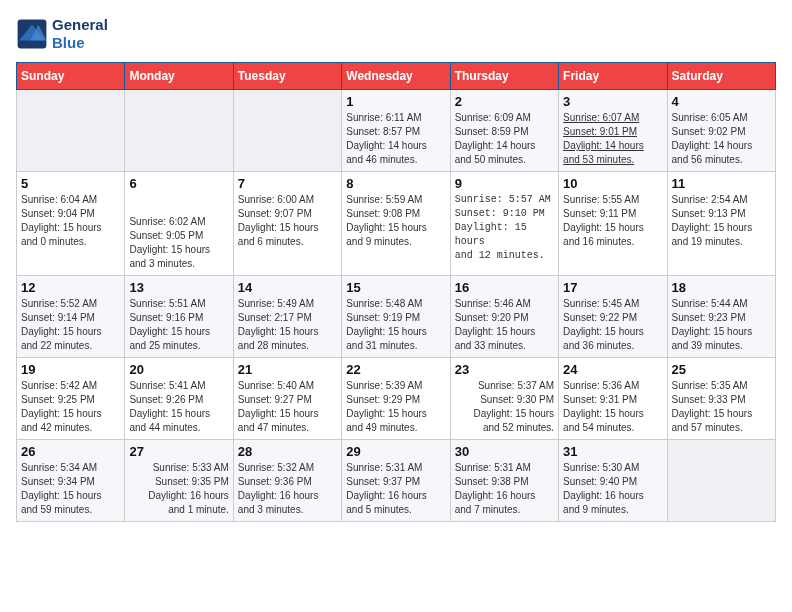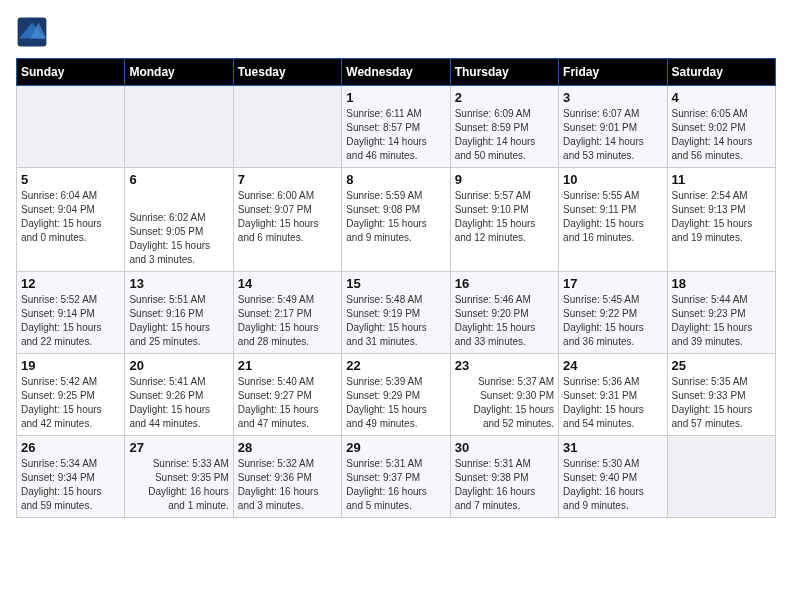--- a/index.html
+++ b/index.html
@@ -36,21 +36,21 @@
     .cal-subtitle {
       font-size: 16px;
       color: #333;
     }
     table {
       width: 100%;
       border-collapse: collapse;
       font-size: 11px;
     }
     thead tr th {
-      background: #000000;
+      background: #ef4444;
       color: #fff;
       padding: 6px 4px;
       text-align: left;
       font-size: 12px;
       font-weight: bold;
       border: 1px solid #1a5aa0;
     }
     tbody tr td {
       border: 1px solid #ccc;
       vertical-align: top;
@@ -81,20 +81,24 @@
 </head>
 <body>
 
 <div class="header">
   <div class="logo">
     <svg class="logo-icon" viewBox="0 0 40 40">
       <rect x="2" y="2" width="36" height="36" rx="4" fill="#1a3a6b"></rect>
       <polygon points="20,8 36,28 4,28" fill="#2a6cb5"></polygon>
       <polygon points="28,8 38,28 18,28" fill="#4a8fd5" opacity="0.7"></polygon>
     </svg>
+    <div>
+      <div style="font-size:15px;font-weight:bold;color:#1a3a6b;line-height:1.2">General</div>
+      <div style="font-size:15px;font-weight:bold;color:#2a6cb5;line-height:1.2">Blue</div>
+    </div>
   </div>
   <div class="title-block">
     <div class="cal-title"></div>
     <div class="cal-subtitle"></div>
   </div>
 </div>
 
 <table>
   <thead>
     <tr id="header-row">
@@ -121,21 +125,21 @@
         </td>
         <td>
           <span class="day-num">2</span>
           <div class="day-info" style="white-space: pre-line;">Sunrise: 6:09 AM
 Sunset: 8:59 PM
 Daylight: 14 hours
 and 50 minutes.</div>
         </td>
         <td>
           <span class="day-num">3</span>
-          <div class="day-info" style="white-space: pre-line;">Sunrise: 6:07 AM
+          <div class="day-info" style="white-space: pre-line; text-decoration: underline;">Sunrise: 6:07 AM
 Sunset: 9:01 PM
 Daylight: 14 hours
 and 53 minutes.</div>
         </td>
         <td>
           <span class="day-num">4</span>
           <div class="day-info" style="white-space: pre-line;">Sunrise: 6:05 AM
 Sunset: 9:02 PM
 Daylight: 14 hours
 and 56 minutes.</div>
@@ -165,21 +169,21 @@
         </td>
         <td>
           <span class="day-num">8</span>
           <div class="day-info" style="white-space: pre-line;">Sunrise: 5:59 AM
 Sunset: 9:08 PM
 Daylight: 15 hours
 and 9 minutes.</div>
         </td>
         <td>
           <span class="day-num">9</span>
-          <div class="day-info" style="white-space: pre-line;">Sunrise: 5:57 AM
+          <div class="day-info" style="white-space: pre-line; font-family: Liberation Mono, monospace;">Sunrise: 5:57 AM
 Sunset: 9:10 PM
 Daylight: 15 hours
 and 12 minutes.</div>
         </td>
         <td>
           <span class="day-num">10</span>
           <div class="day-info" style="white-space: pre-line;">Sunrise: 5:55 AM
 Sunset: 9:11 PM
 Daylight: 15 hours
 and 16 minutes.</div>

